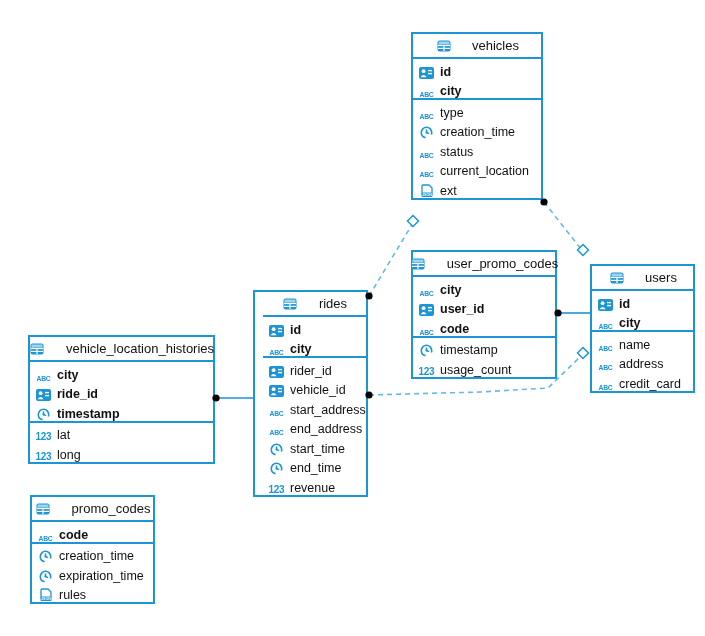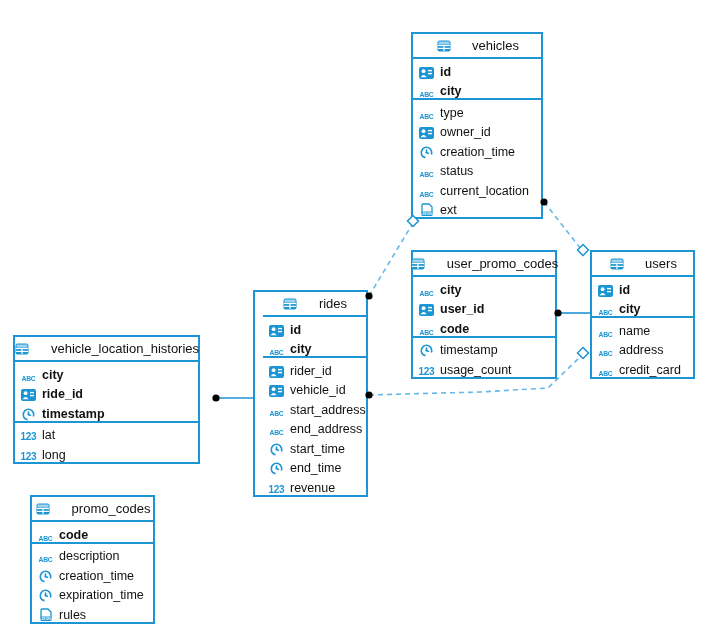--- a/index.html
+++ b/index.html
@@ -69,32 +69,20 @@
       </div>
       <div class="er-sep"></div>
       <div class="er-row">
         <span class="icon">
           <span class="glyph-abc">ABC</span>
         </span>
         <span class="label">type</span>
       </div>
       <div class="er-row">
         <span class="icon">
-          <svg width="15" height="12" viewBox="0 0 15 12">
-            <rect x="0" y="0" width="15" height="12" rx="2" fill="currentColor"></rect>
-            <circle cx="4.6" cy="4.2" r="1.9" fill="#fff"></circle>
-            <path d="M1.6 10.2 q3 -4.4 6 0 Z" fill="#fff"></path>
-            <line x1="9" y1="3.6" x2="13" y2="3.6" stroke="#fff" stroke-width="1.4"></line>
-            <line x1="9" y1="6.6" x2="13" y2="6.6" stroke="#fff" stroke-width="1.4"></line>
-          </svg>
-        </span>
-        <span class="label">owner_id</span>
-      </div>
-      <div class="er-row">
-        <span class="icon">
           <svg width="13" height="13" viewBox="0 0 13 13">
             <circle cx="6.5" cy="6.5" r="5.2" fill="none" stroke="currentColor" stroke-width="1.6" stroke-dasharray="26 7" stroke-dashoffset="-9"></circle>
             <line x1="6.5" y1="6.5" x2="6.5" y2="3.4" stroke="currentColor" stroke-width="1.5"></line>
             <line x1="6.5" y1="6.5" x2="9" y2="7.6" stroke="currentColor" stroke-width="1.5"></line>
             <circle cx="6.5" cy="6.5" r="1.1" fill="currentColor"></circle>
           </svg>
         </span>
         <span class="label">creation_time</span>
       </div>
       <div class="er-row">
@@ -169,21 +157,21 @@
         </span>
         <span class="label">timestamp</span>
       </div>
       <div class="er-row">
         <span class="icon">
           <span class="glyph-123">123</span>
         </span>
         <span class="label">usage_count</span>
       </div>
     </div>
-    <div class="er-table" style="left: 590px; top: 250px; width: 105px;">
+    <div class="er-table" style="left: 590px; top: 264px; width: 105px;">
       <div class="er-header">
         <span class="icon">
           <svg width="14" height="12" viewBox="0 0 14 12">
             <rect x="0.5" y="0.5" width="13" height="11" rx="2" fill="currentColor"></rect>
             <rect x="1.5" y="1.5" width="11" height="3" fill="#9fd4ef"></rect>
             <line x1="1" y1="5.5" x2="13" y2="5.5" stroke="#fff" stroke-width="1.2"></line>
             <line x1="7" y1="5.5" x2="7" y2="11" stroke="#fff" stroke-width="1.2"></line>
             <line x1="1" y1="8.4" x2="13" y2="8.4" stroke="#fff" stroke-width="1.2"></line>
           </svg>
         </span>
@@ -317,21 +305,21 @@
         </span>
         <span class="label">end_time</span>
       </div>
       <div class="er-row">
         <span class="icon">
           <span class="glyph-123">123</span>
         </span>
         <span class="label">revenue</span>
       </div>
     </div>
-    <div class="er-table" style="left: 13px; top: 335px; width: 187px;">
+    <div class="er-table" style="left: 28px; top: 335px; width: 187px;">
       <div class="er-header">
         <span class="icon">
           <svg width="14" height="12" viewBox="0 0 14 12">
             <rect x="0.5" y="0.5" width="13" height="11" rx="2" fill="currentColor"></rect>
             <rect x="1.5" y="1.5" width="11" height="3" fill="#9fd4ef"></rect>
             <line x1="1" y1="5.5" x2="13" y2="5.5" stroke="#fff" stroke-width="1.2"></line>
             <line x1="7" y1="5.5" x2="7" y2="11" stroke="#fff" stroke-width="1.2"></line>
             <line x1="1" y1="8.4" x2="13" y2="8.4" stroke="#fff" stroke-width="1.2"></line>
           </svg>
         </span>
@@ -393,26 +381,20 @@
         </span>
         <span class="er-title">promo_codes</span>
       </div>
       <div class="er-row key">
         <span class="icon">
           <span class="glyph-abc">ABC</span>
         </span>
         <span class="label">code</span>
       </div>
       <div class="er-sep"></div>
-      <div class="er-row">
-        <span class="icon">
-          <span class="glyph-abc">ABC</span>
-        </span>
-        <span class="label">description</span>
-      </div>
       <div class="er-row">
         <span class="icon">
           <svg width="13" height="13" viewBox="0 0 13 13">
             <circle cx="6.5" cy="6.5" r="5.2" fill="none" stroke="currentColor" stroke-width="1.6" stroke-dasharray="26 7" stroke-dashoffset="-9"></circle>
             <line x1="6.5" y1="6.5" x2="6.5" y2="3.4" stroke="currentColor" stroke-width="1.5"></line>
             <line x1="6.5" y1="6.5" x2="9" y2="7.6" stroke="currentColor" stroke-width="1.5"></line>
             <circle cx="6.5" cy="6.5" r="1.1" fill="currentColor"></circle>
           </svg>
         </span>
         <span class="label">creation_time</span>

